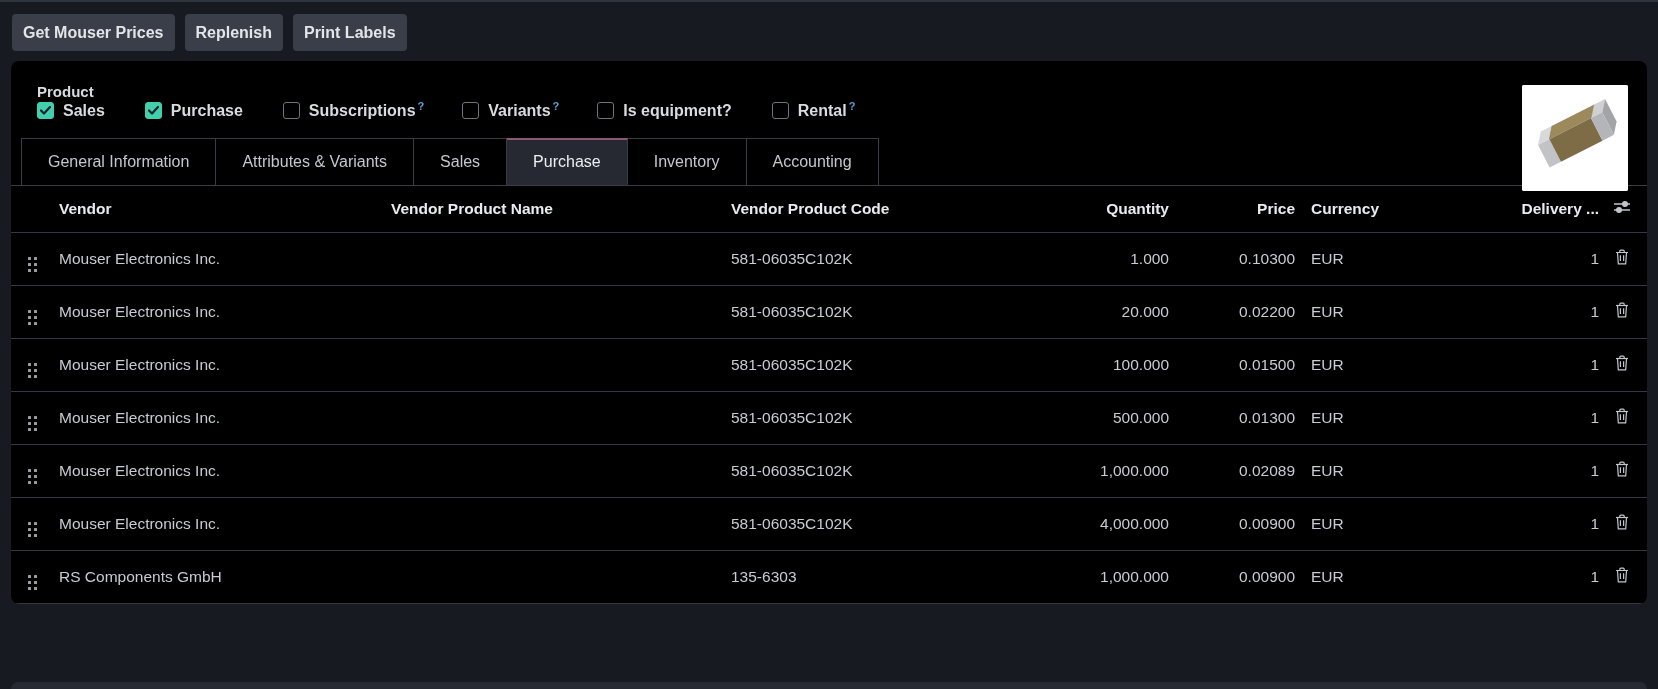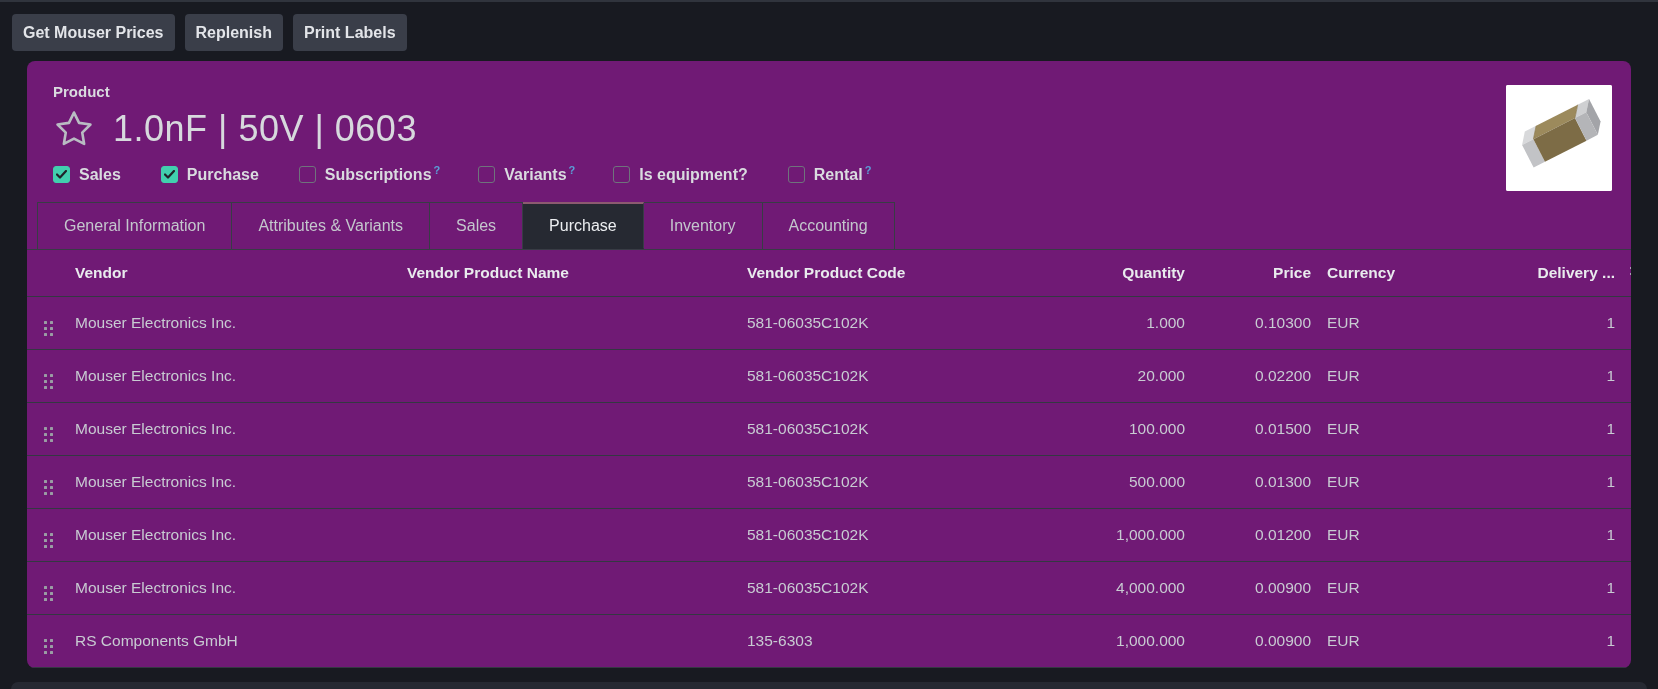--- a/index.html
+++ b/index.html
@@ -15,21 +15,21 @@
   
   .toolbar { padding: 12px 12px 10px 12px; display: flex; gap: 10px; }
   .tb-btn {
     background: #3a3e49; color: #e3e5e9; border: none; border-radius: 4px;
     font-family: inherit; font-size: 16px; font-weight: 700;
     padding: 9px 11px; line-height: 19px; cursor: pointer; white-space: nowrap;
   }
 
   
   .card {
-    margin: 0 27px; background: #701a75; border-radius: 8px;
+    margin: 0 11px; background: #000000; border-radius: 8px;
     overflow: hidden; position: relative;
   }
   .card-head { padding: 22px 26px 0 26px; position: relative; }
   .product-label { font-size: 15px; font-weight: 700; color: #d9dbdf; }
   .title-row { display: flex; align-items: center; gap: 18px; margin: 8px 0 14px 0; }
   .star { width: 42px; height: 42px; flex: 0 0 auto; cursor: pointer; }
   .page-title { font-size: 36px; font-weight: 400; color: #d7d9dd; letter-spacing: 0.5px; }
 
   .flags { display: flex; align-items: center; gap: 38px; margin-bottom: 18px; }
   .flag { display: flex; align-items: center; gap: 9px; cursor: pointer; }
@@ -102,26 +102,20 @@
 
 <div class="toolbar">
   <button class="tb-btn">Get Mouser Prices</button>
   <button class="tb-btn">Replenish</button>
   <button class="tb-btn">Print Labels</button>
 </div>
 
 <div class="card">
   <div class="card-head">
     <div class="product-label">Product</div>
-    <div class="title-row">
-      <svg class="star" viewBox="0 0 24 24" fill="none" stroke="#b9bcc3" stroke-width="1.5" stroke-linejoin="round">
-        <path d="M12 2.6l2.9 5.9 6.5 0.95-4.7 4.6 1.1 6.5L12 17.5l-5.8 3.05 1.1-6.5-4.7-4.6 6.5-0.95z"></path>
-      </svg>
-      <h1 class="page-title">1.0nF | 50V | 0603</h1>
-    </div>
 
     <div class="flags">
       <label class="flag checked">
         <span class="box">
             <svg width="11" height="9" viewBox="0 0 11 9" fill="none" stroke="#20232a" stroke-width="2.2" stroke-linecap="round" stroke-linejoin="round">
               <path d="M1 4.5l3 3 6-6.5"></path>
             </svg>
           </span>
         <span class="lbl"><span>Sales</span><sup></sup></span>
       </label>
@@ -315,21 +309,21 @@
               <i></i>
               <i></i>
               <i></i>
               <i></i>
               <i></i>
             </span></td>
         <td>Mouser Electronics Inc.</td>
         <td></td>
         <td>581-06035C102K</td>
         <td class="num">1,000.000</td>
-        <td class="num">0.01200</td>
+        <td class="num">0.02089</td>
         <td>EUR</td>
         <td class="num">1</td>
         <td class="act"><button class="icon-btn"><svg width="14" height="16" viewBox="0 0 14 16" fill="none" stroke="#c2c5cc" stroke-width="1.2">
                 <path d="M1 3.5h12"></path>
                 <path d="M4.8 3.5V2.2a1 1 0 0 1 1-1h2.4a1 1 0 0 1 1 1v1.3"></path>
                 <path d="M2.5 3.5l.8 11.3h7.4l.8-11.3"></path>
                 <path d="M5.4 6.3v5.8M8.6 6.3v5.8"></path>
               </svg></button></td>
       </tr>
       <tr>

